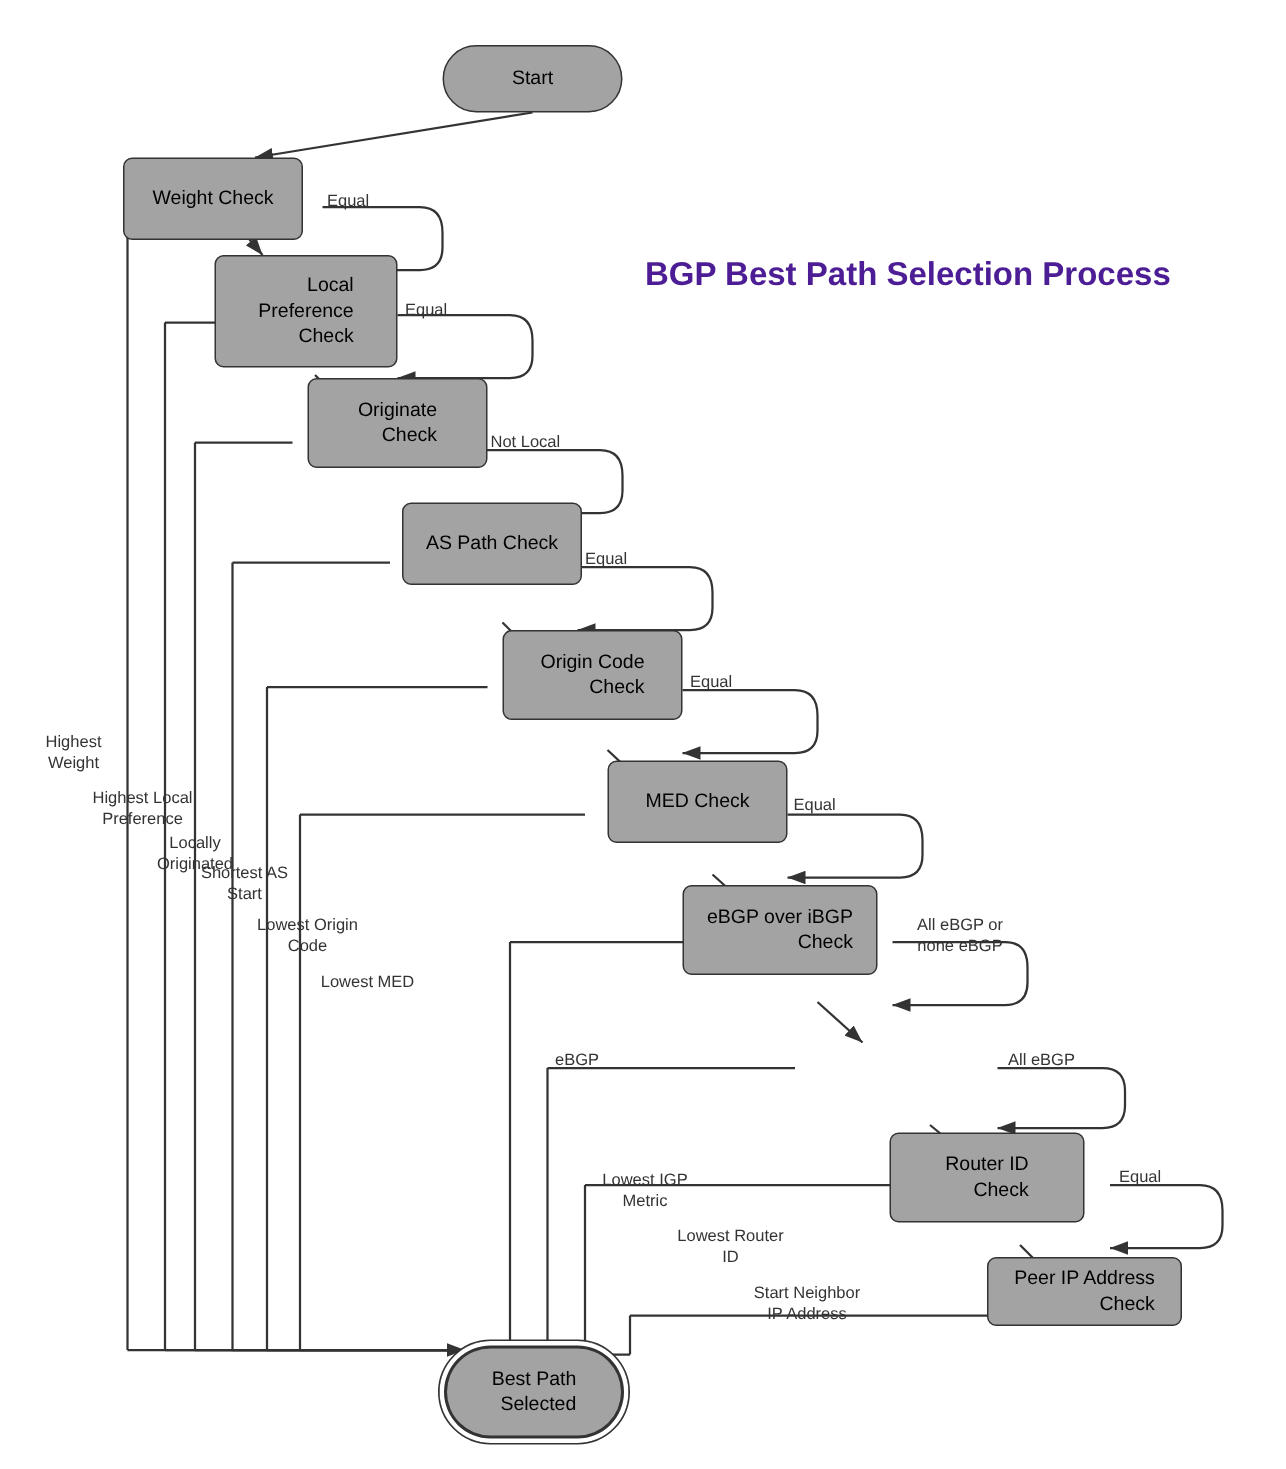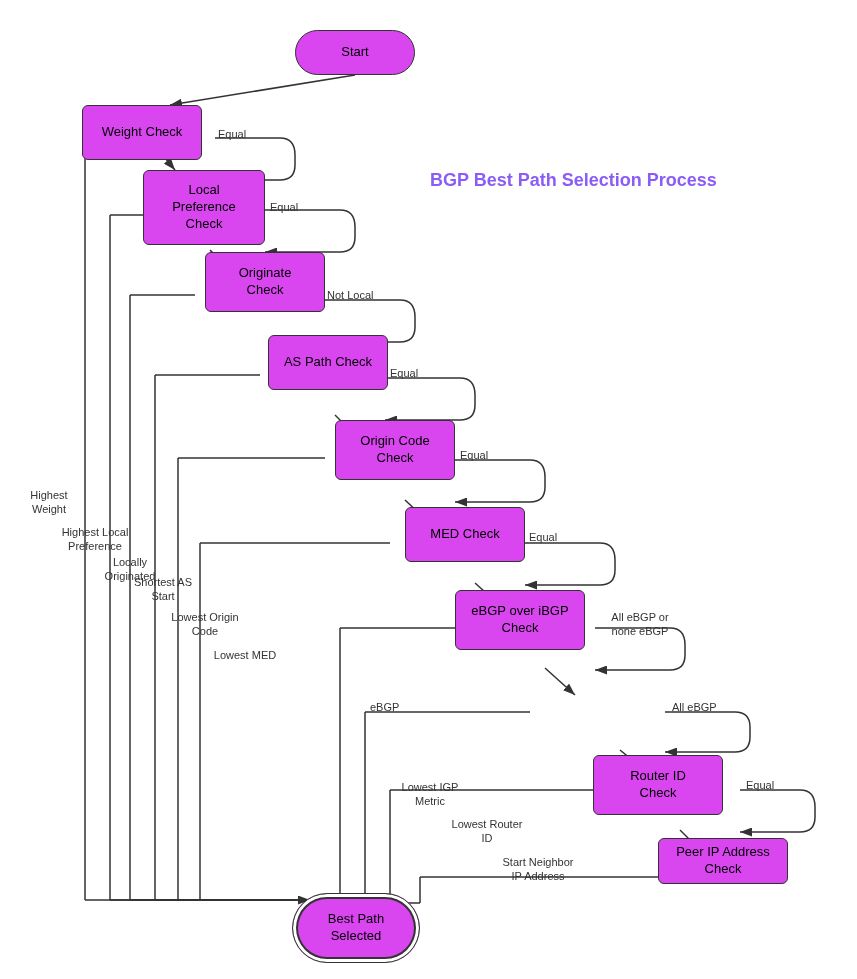--- a/index.html
+++ b/index.html
@@ -19,25 +19,25 @@
     svg#main-svg {
       position: absolute;
       top: 0; left: 0;
       width: 857px;
       height: 979px;
     }
     .node-box {
       position: absolute;
       border: 1.5px solid #333;
       border-radius: 6px;
-      background: #d946ef;
+      background: #a3a3a3;
       display: flex;
       align-items: center;
       justify-content: center;
-      text-align: center;
+      text-align: right;
       font-size: 13px;
       font-weight: normal;
       line-height: 1.3;
     }
     .node-rounded {
       border-radius: 30px;
     }
     .node-double {
       border: 1.5px solid #333;
       box-shadow: inset 0 0 0 3px #fff, inset 0 0 0 5px #333;
@@ -45,23 +45,23 @@
     }
     .label-text {
       position: absolute;
       font-size: 11px;
       color: #333;
       text-align: center;
       line-height: 1.3;
     }
     .title-text {
       position: absolute;
-      font-size: 18px;
+      font-size: 22px;
       font-weight: bold;
-      color: #8b5cf6;
+      color: #4c1d95;
     }
   </style>
 </head>
 <body>
 
 <div id="diagram-container">
 
   <div class="title-text" style="left:430px; top:170px;">BGP Best Path Selection Process</div>
 
   <svg id="main-svg">

